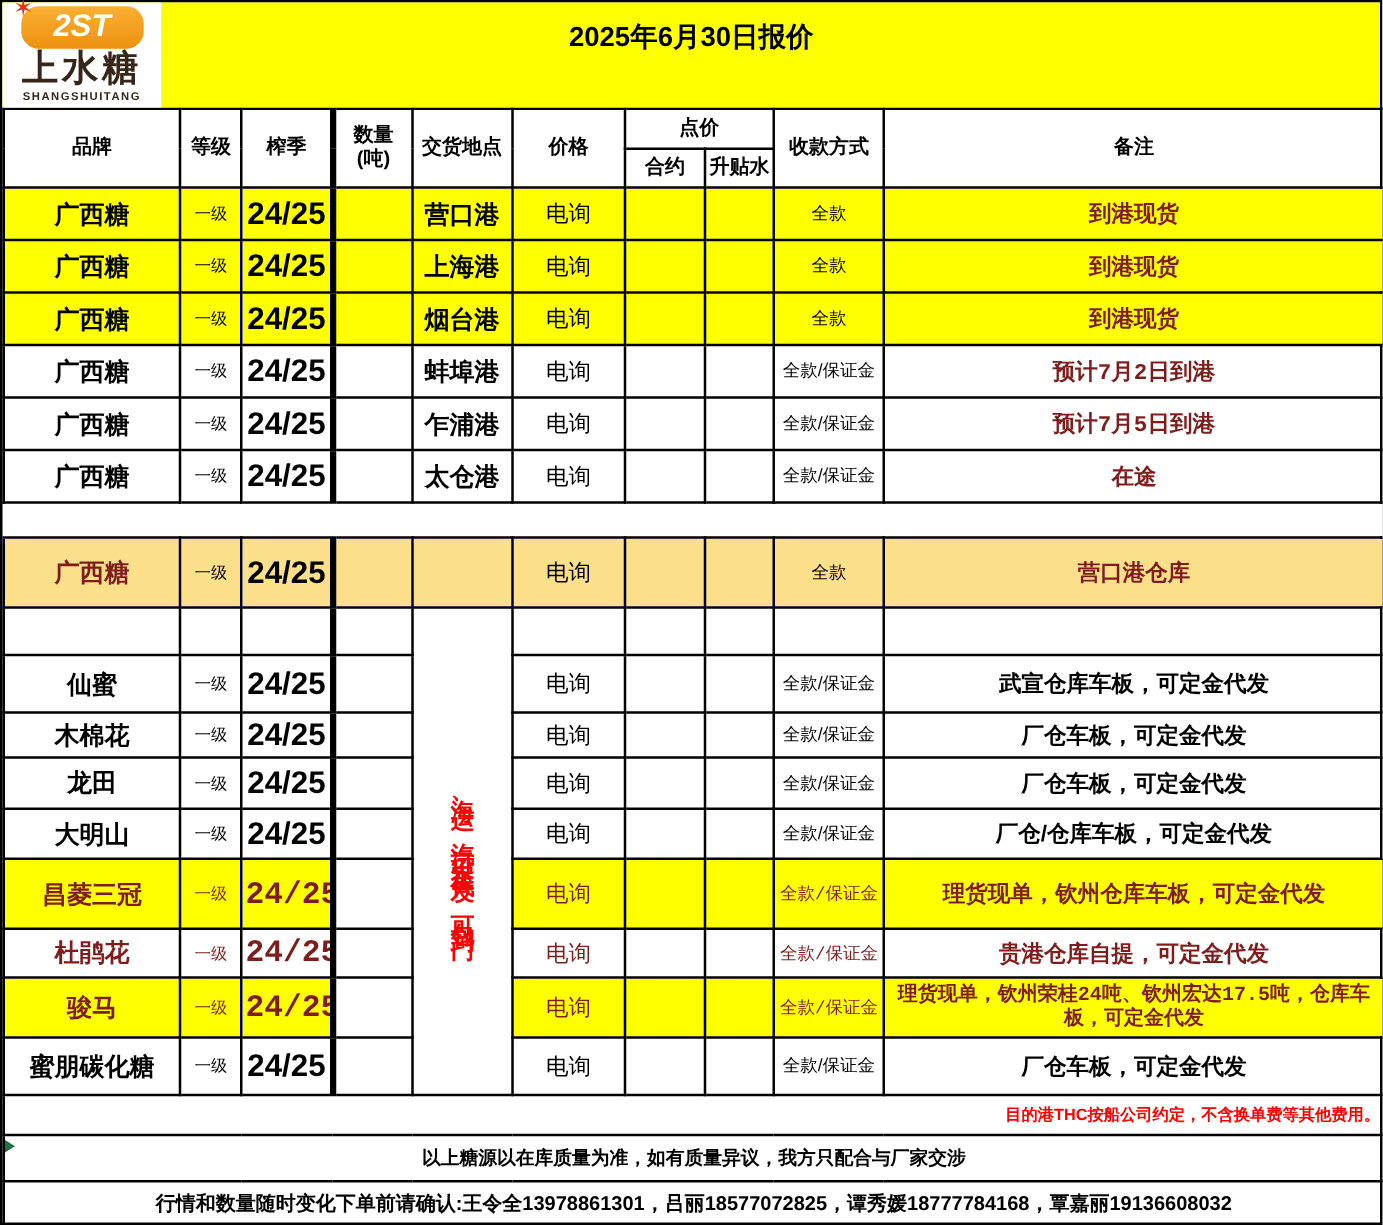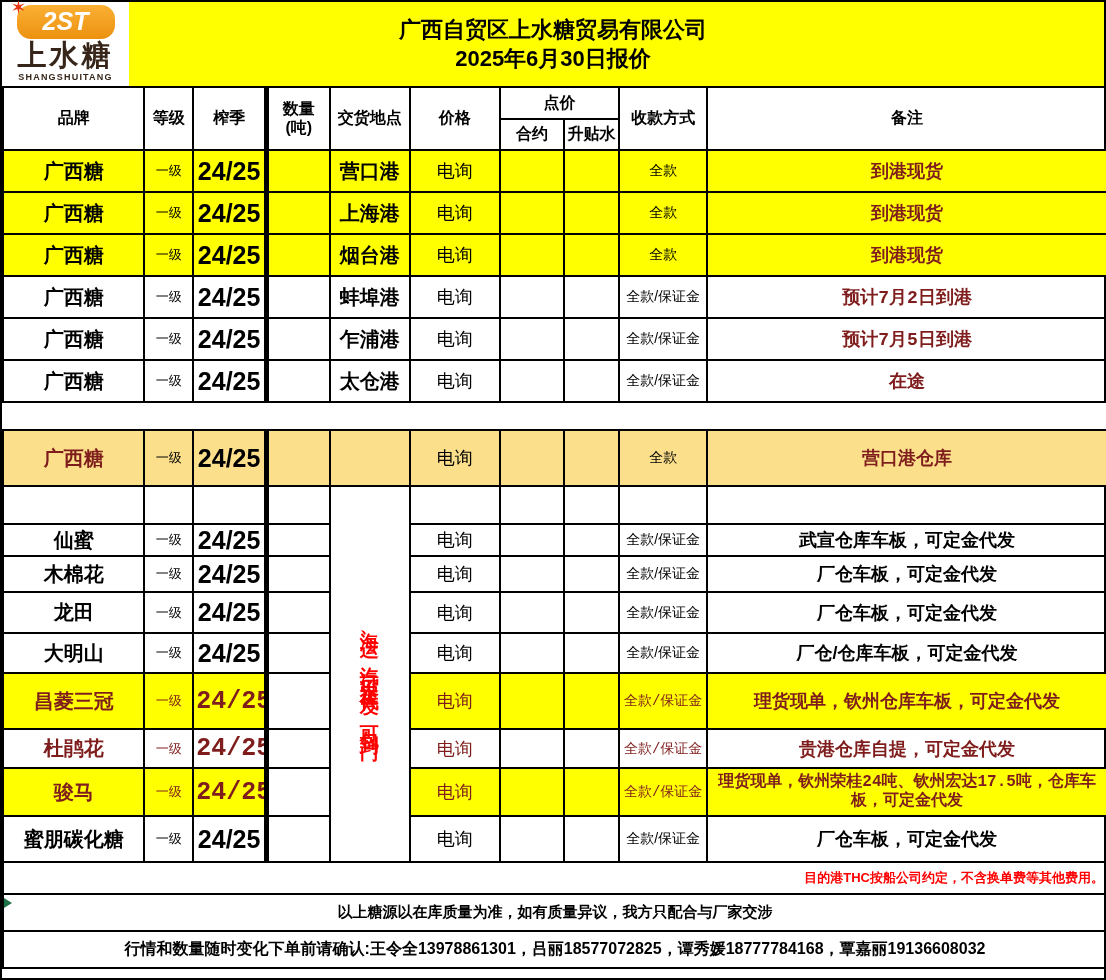--- a/index.html
+++ b/index.html
@@ -58,21 +58,20 @@
 
   <div class="band">
     <div class="logo">
       <div class="logo-mark">
         <span class="starburst">✶</span><span>2ST</span>
       </div>
       <div class="logo-name">上水糖</div>
       <div class="logo-sub">SHANGSHUITANG</div>
     </div>
     <div class="title">
-      <div class="t-line">广西自贸区上水糖贸易有限公司</div>
       <div class="t-line">2025年6月30日报价</div>
     </div>
   </div>
 
   <table>
     <colgroup>
       <col style="width:141px">
         <col style="width:49px">
         <col style="width:73px">
         <col style="width:63px">
@@ -200,21 +199,21 @@
       <td rowspan="9" class="vcell">
         <div class="vtext">海运、汽运可定金代发、可包到门</div>
       </td>
       <td></td>
       <td></td>
       <td></td>
       <td></td>
       <td></td>
     </tr>
 
-    <tr style="height:32px">
+    <tr style="height:46px">
       <td class="c-brand">仙蜜</td>
       <td class="c-grade">一级</td>
       <td class="c-season thick-r">24/25</td>
       <td></td>
       <td class="c-price">电询</td>
       <td></td>
       <td></td>
       <td class="c-pay">全款/保证金</td>
       <td class="c-remark">武宣仓库车板，可定金代发</td>
     </tr>

